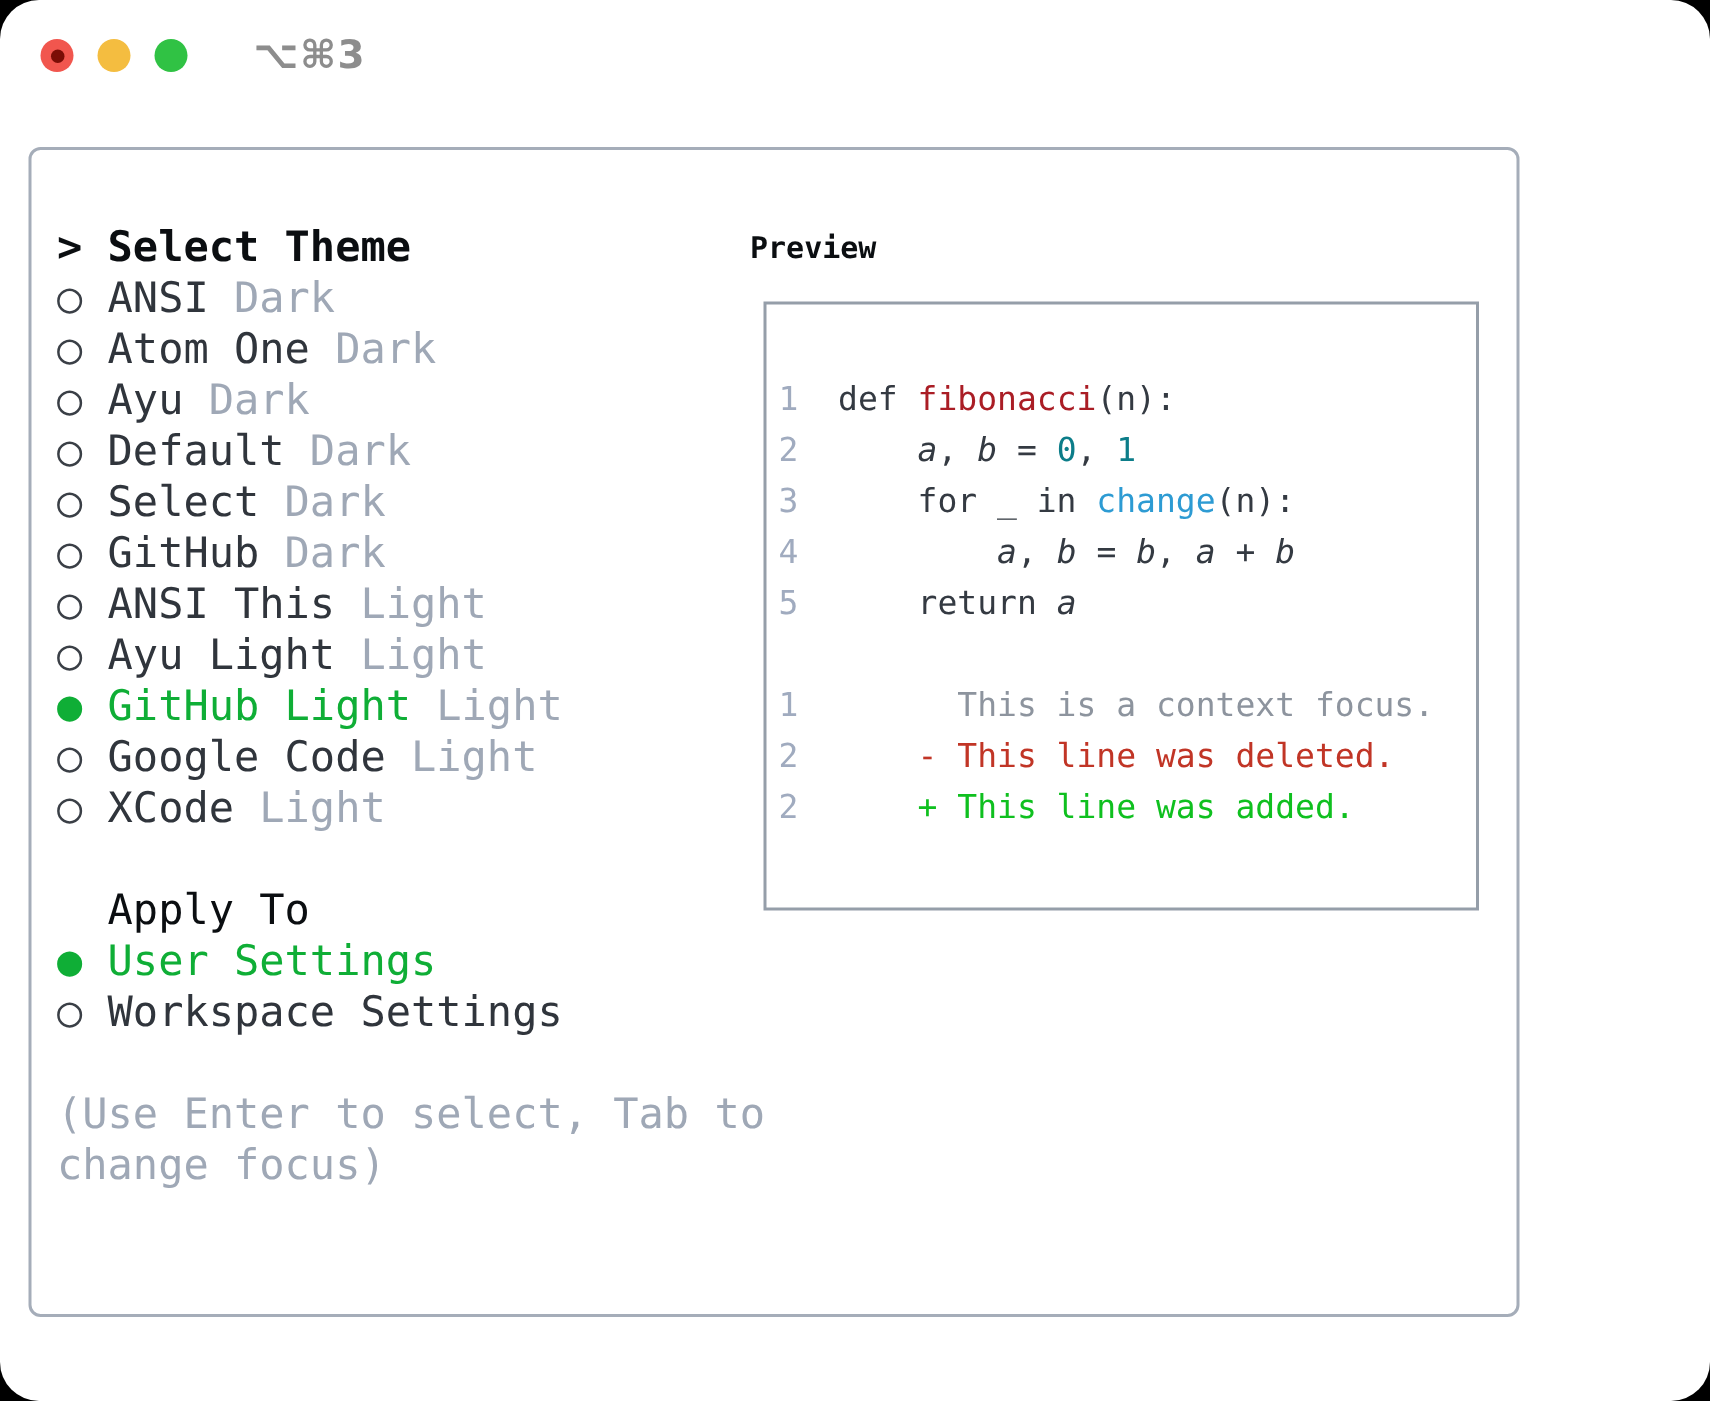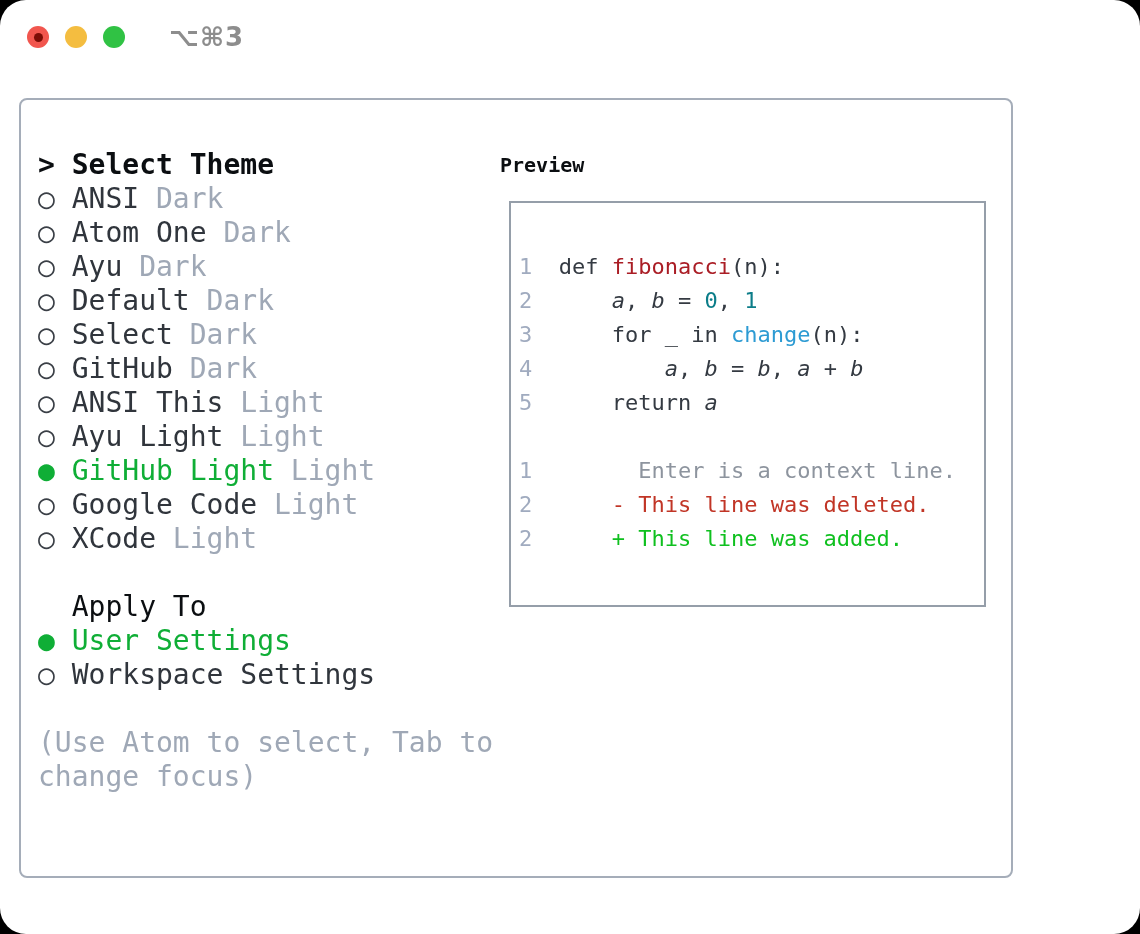--- a/index.html
+++ b/index.html
@@ -94,34 +94,34 @@
           <div class="row"><span class="marker circle">○</span><span class="">XCode</span><span class="variant"> Light</span></div>
         </div>
       <div class="row"> </div>
       <div class="row apply-header"><span class="name">Apply To</span></div>
       <div id="apply-items">
           <div class="row"><span class="marker circle sel">●</span><span class="sel">User Settings</span></div>
           <div class="row"><span class="marker circle">○</span><span class="">Workspace Settings</span></div>
         </div>
       <div class="row"> </div>
       <div class="hint">
-        <div class="row">(Use Atom to select, Tab to</div>
+        <div class="row">(Use Enter to select, Tab to</div>
         <div class="row">change focus)</div>
       </div>
     </div>
 
     <div class="preview-header">Preview</div>
     <div class="preview-box">
       <div id="preview-lines">
           <div class="pline"><span class="ln">1</span><span class="lc"><span class="pl">def </span><span class="fn">fibonacci</span><span class="pl">(n):</span></span></div>
           <div class="pline"><span class="ln">2</span><span class="lc"><span class="pl">    </span><span class="va">a</span><span class="pl">, </span><span class="va">b</span><span class="pl"> = </span><span class="nu">0</span><span class="pl">, </span><span class="nu">1</span></span></div>
           <div class="pline"><span class="ln">3</span><span class="lc"><span class="pl">    for _ in </span><span class="bi">change</span><span class="pl">(n):</span></span></div>
           <div class="pline"><span class="ln">4</span><span class="lc"><span class="pl">        </span><span class="va">a</span><span class="pl">, </span><span class="va">b</span><span class="pl"> = </span><span class="va">b</span><span class="pl">, </span><span class="va">a</span><span class="pl"> + </span><span class="va">b</span></span></div>
           <div class="pline"><span class="ln">5</span><span class="lc"><span class="pl">    return </span><span class="va">a</span></span></div>
           <div class="pline"><span class="ln"></span><span class="lc"></span></div>
-          <div class="pline"><span class="ln">1</span><span class="lc"><span class="ctx">      Enter is a context line.</span></span></div>
+          <div class="pline"><span class="ln">1</span><span class="lc"><span class="ctx">      This is a context focus.</span></span></div>
           <div class="pline"><span class="ln">2</span><span class="lc"><span class="del">    - This line was deleted.</span></span></div>
           <div class="pline"><span class="ln">2</span><span class="lc"><span class="add">    + This line was added.</span></span></div>
         </div>
     </div>
 
   </div>
 </div>
 
 </body></html>

